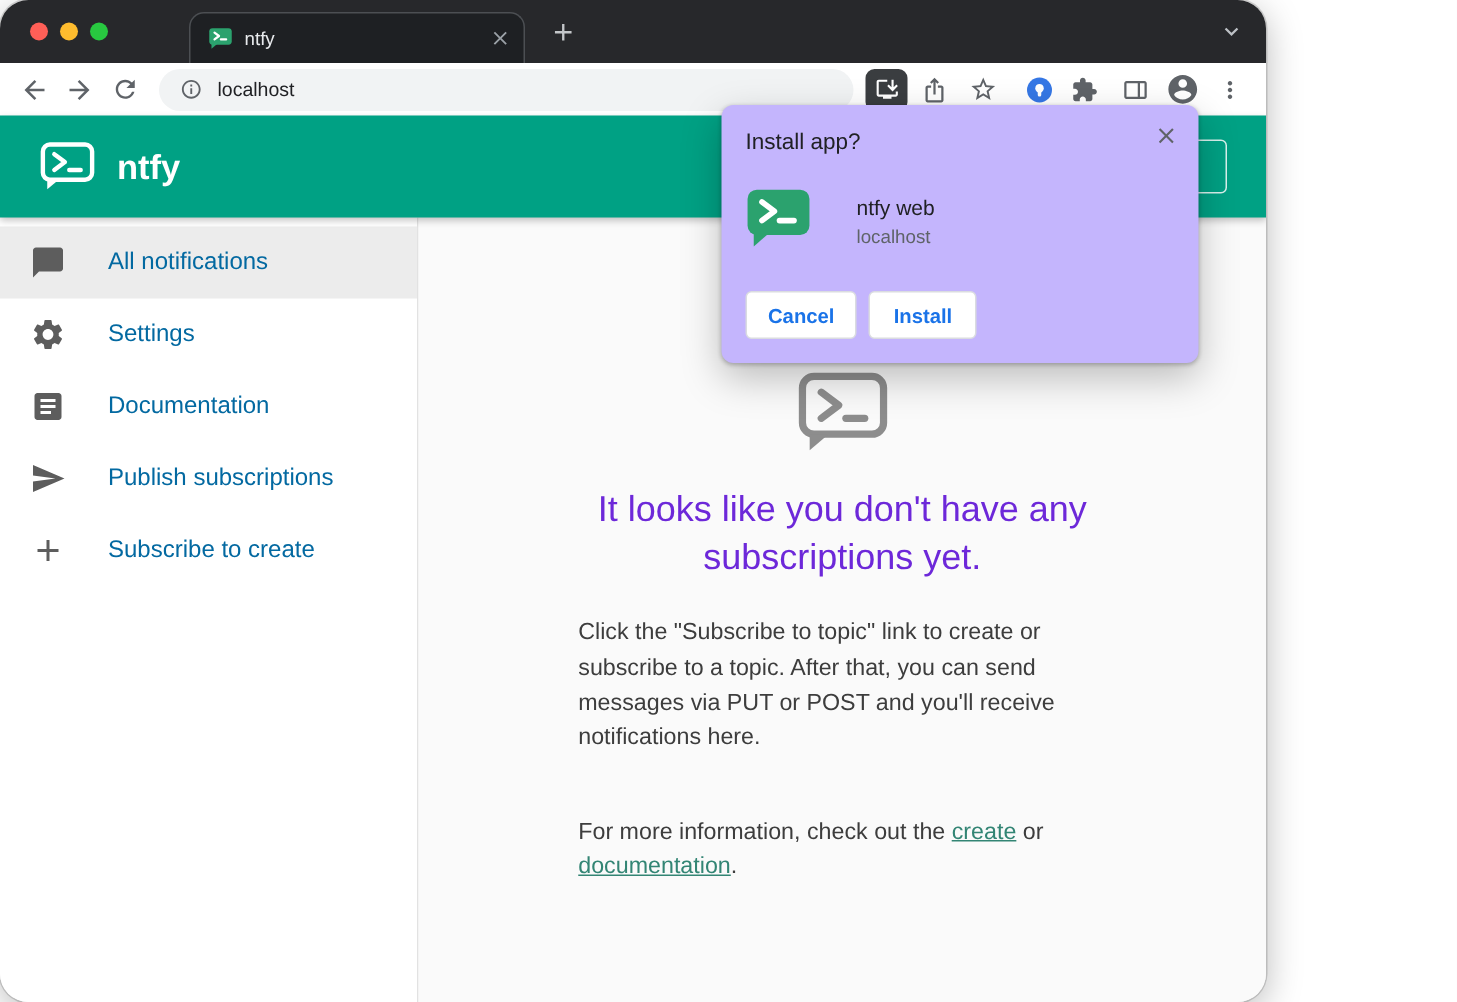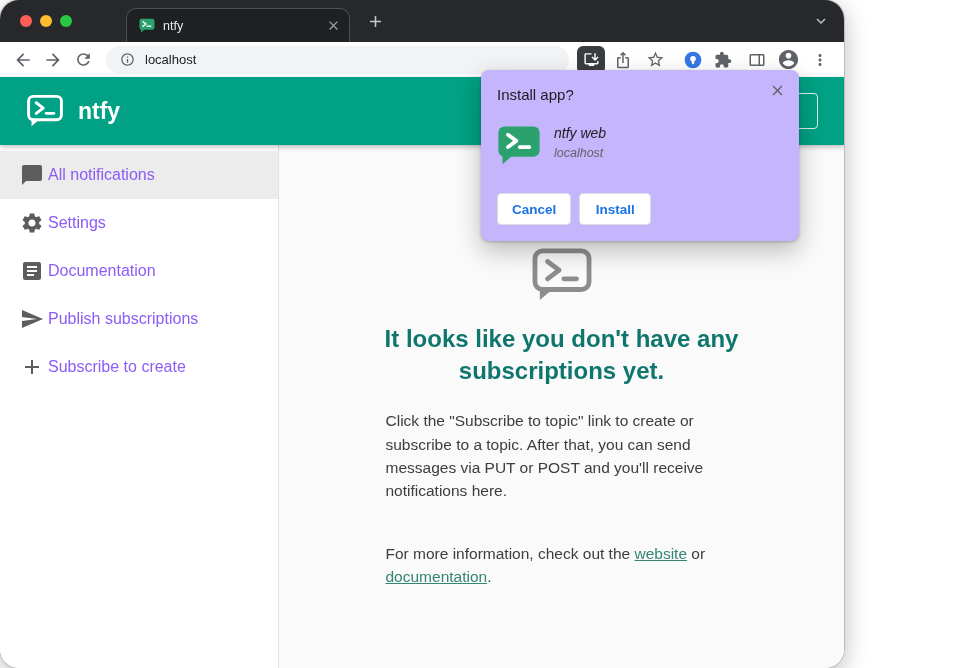--- a/index.html
+++ b/index.html
@@ -46,38 +46,38 @@
   .app-title{font-size:23px;font-weight:bold;margin-left:14px;}
   .appbar-right{margin-left:auto;display:flex;align-items:center;gap:18px;}
   .signin-btn{color:#fff;font-size:14px;font-weight:bold;letter-spacing:.5px;background:none;border:none;
               padding:8px 8px;cursor:pointer;}
   .signup-btn{color:#fff;font-size:14px;font-weight:bold;letter-spacing:.5px;background:none;
               border:1px solid rgba(255,255,255,.85);border-radius:4px;padding:9px 20px;cursor:pointer;}
 
   
   .page-body{display:flex;height:523px;}
   .sidebar{width:279px;background:#ffffff;border-right:1px solid #e2e2e2;padding-top:6px;flex:none;}
-  .side-item{height:48px;display:flex;align-items:center;padding:0 16px 0 20px;gap:4px;font-size:16px;
-             color:#8b5cf6;cursor:pointer;}
+  .side-item{height:48px;display:flex;align-items:center;padding:0 16px 0 20px;gap:28px;font-size:16px;
+             color:#0369a1;cursor:pointer;}
   .side-item svg{fill:#5d5d5d;flex:none;}
   .side-item.selected{background:#ececec;}
 
   .main{flex:1;background:#fafafa;display:flex;flex-direction:column;align-items:center;padding-top:102px;}
-  .empty-title{width:470px;text-align:center;font-size:24px;line-height:1.34;color:#0f766e;font-weight:700;margin-top:16px;}
+  .empty-title{width:470px;text-align:center;font-size:24px;line-height:1.34;color:#6d28d9;font-weight:400;margin-top:16px;}
   .empty-body{width:352px;font-size:15.5px;line-height:1.5;color:#3d3d3d;margin-top:22px;}
   .more-info{width:352px;font-size:15.5px;line-height:1.5;color:#3d3d3d;margin-top:24px;}
   .more-info a{color:var(--link,#338574);text-decoration:underline;cursor:pointer;}
 
   
   .dialog{position:absolute;left:481px;top:70px;width:318px;background:#c4b5fd;border-radius:8px;
           box-shadow:0 1px 3px rgba(0,0,0,.24), 0 10px 26px rgba(0,0,0,.25);padding:16px;z-index:50;}
   .dialog-title{font-size:15px;color:#202124;}
   .dialog-close{position:absolute;right:13px;top:12px;}
   .dialog-close svg{fill:#5f6368;}
-  .dialog-app{display:flex;gap:13px;margin-top:22px;font-style:italic;}
+  .dialog-app{display:flex;align-items:center;gap:30px;margin-top:22px;}
   .dialog-app .appname{font-size:14px;color:#202124;}
   .dialog-app .origin{font-size:12.5px;color:#5f6368;margin-top:5px;}
   .dialog-actions{display:flex;justify-content:flex-start;gap:8px;margin-top:24px;}
   .dialog-btn{height:32px;min-width:72px;padding:0 14px;border:1px solid #dadce0;border-radius:4px;background:#fff;
               color:var(--dialog-button-text,#1a73e8);font-size:13.5px;font-weight:bold;cursor:pointer;
               font-family:inherit;}
 </style>
 </head>
 <body>
 
@@ -241,21 +241,21 @@
       <span>
         <svg viewBox="0 0 64 58" width="62" height="56">
           <rect x="4" y="4" width="56" height="40" rx="8" fill="none" stroke="#8d8d8d" stroke-width="5"></rect>
           <path d="M9 44 v11 l13 -11 z" fill="#8d8d8d"></path>
           <polyline points="17,15 29,24 17,33" fill="none" stroke="#8d8d8d" stroke-width="5" stroke-linejoin="round" stroke-linecap="round"></polyline>
           <line x1="34" y1="33" x2="47" y2="33" stroke="#8d8d8d" stroke-width="5" stroke-linecap="round"></line>
         </svg>
       </span>
       <div class="empty-title">It looks like you don't have any subscriptions yet.</div>
       <p class="empty-body">Click the "Subscribe to topic" link to create or subscribe to a topic. After that, you can send messages via PUT or POST and you'll receive notifications here.</p>
-      <p class="more-info"><span>For more information, check out the </span><a>website</a><span> or </span><a>documentation</a><span>.</span></p>
+      <p class="more-info"><span>For more information, check out the </span><a>create</a><span> or </span><a>documentation</a><span>.</span></p>
     </main>
   </div>
 
   <div class="dialog">
     <div class="dialog-title">Install app?</div>
     <span class="icon-btn dialog-close">
       <svg viewBox="0 0 24 24" width="17" height="17">
           <path d="M19 6.41L17.59 5 12 10.59 6.41 5 5 6.41 10.59 12 5 17.59 6.41 19 12 13.41 17.59 19 19 17.59 13.41 12z"></path>
         </svg>
     </span>

